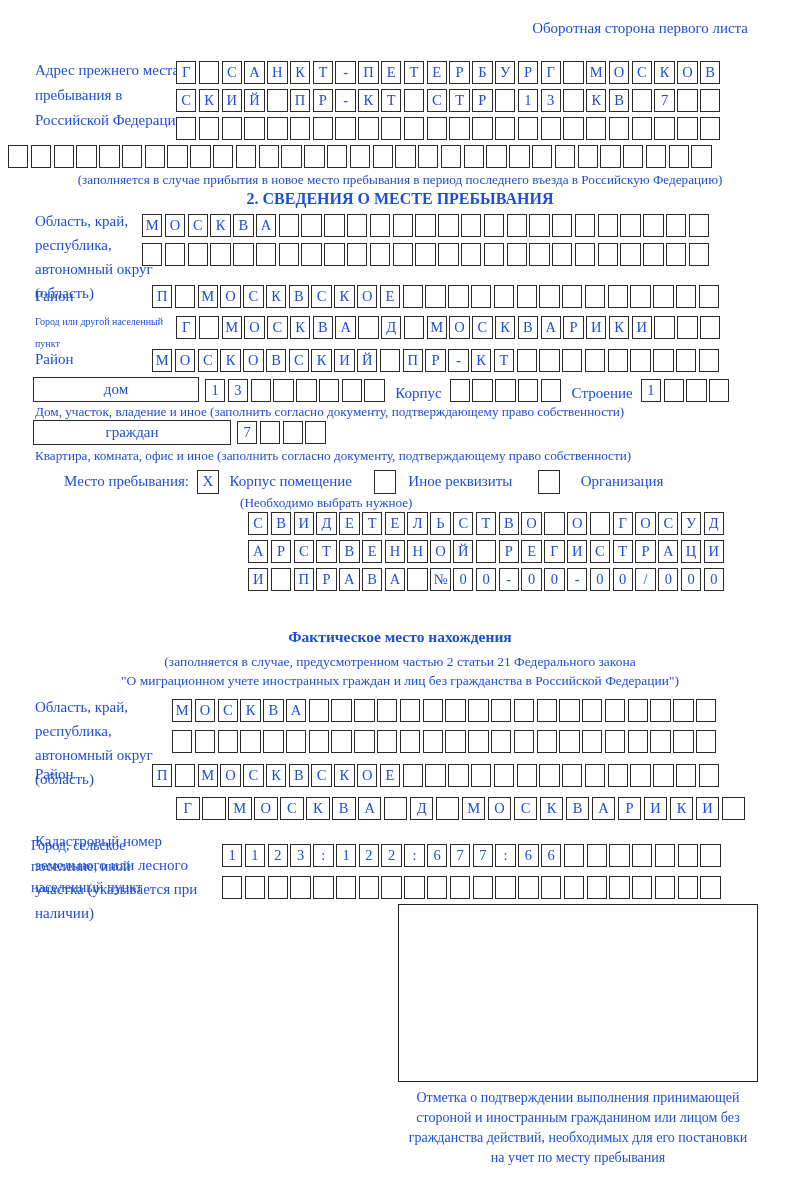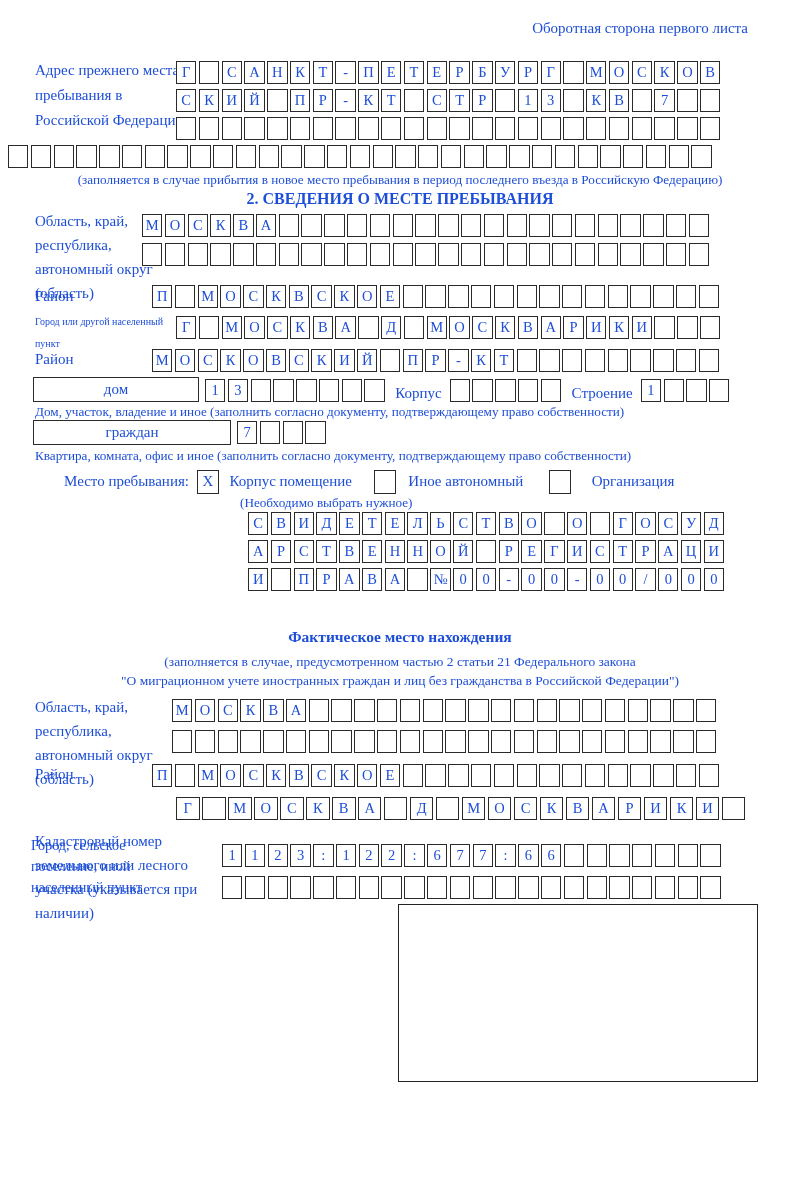--- a/index.html
+++ b/index.html
@@ -336,21 +336,21 @@
         <span class="cell"></span>
       </div>
   </div>
   <div class="abs note" style="left:35px;top:448px;">Квартира, комната, офис и иное (заполнить согласно документу, подтверждающему право собственности)</div>
 
   <div class="abs row" style="left:35px;top:469px;align-items:center;margin-left:29px;">
     <span class="label" style="white-space:nowrap;">Место пребывания:</span>
     <span class="cell cb" style="margin-left:8px;">X</span>
     <span class="label" style="margin-left:8px;white-space:nowrap;">Корпус помещение</span>
     <span class="cell cb" style="margin-left:22px;"></span>
-    <span class="label" style="margin-left:10px;white-space:nowrap;">Иное автономный</span>
+    <span class="label" style="margin-left:10px;white-space:nowrap;">Иное реквизиты</span>
     <span class="cell cb" style="margin-left:26px;"></span>
     <span class="label" style="margin-left:18px;white-space:nowrap;">Организация</span>
   </div>
   <div class="abs note" style="left:240px;top:495px;">(Необходимо выбрать нужное)</div>
 
   <div class="abs row" style="left:248px;top:512px;">
       <span class="cell">С</span>
       <span class="cell">В</span>
       <span class="cell">И</span>
       <span class="cell">Д</span>
@@ -576,14 +576,15 @@
       <span class="cell"></span>
       <span class="cell"></span>
       <span class="cell"></span>
       <span class="cell"></span>
       <span class="cell"></span>
       <span class="cell"></span>
       <span class="cell"></span>
     </div>
 
   <div class="abs stamp-box" style="left:398px;top:904px;width:358px;height:176px;"></div>
+  <div class="abs stamp-caption" style="left:408px;top:1088px;width:340px;">Отметка о подтверждении выполнения принимающей стороной и иностранным гражданином или лицом без гражданства действий, необходимых для его постановки на учет по месту пребывания</div>
 
 </div>
 
 </body></html>

